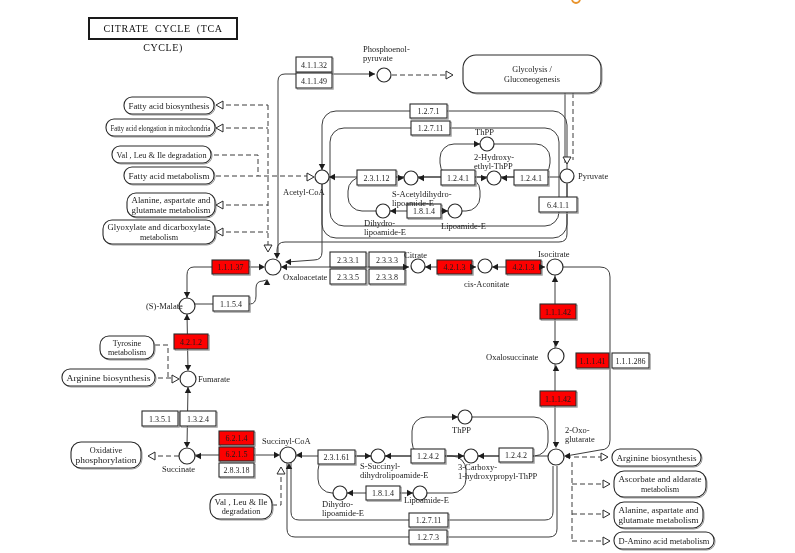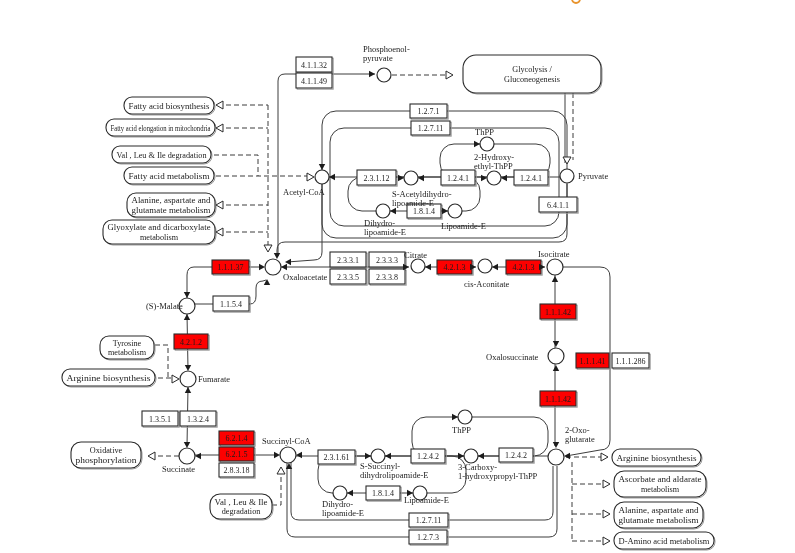--- a/index.html
+++ b/index.html
@@ -8,20 +8,21 @@
   #map-title{position:absolute;left:88px;top:17px;width:146px;height:19px;
              border:2px solid #1a1a1a;background:#fff;text-align:center;
              line-height:19px;font-size:10px;letter-spacing:.6px;word-spacing:3px;color:#111;}
   svg{position:absolute;left:0;top:0;}
   text{fill:#1c1c1c;}
 </style>
 </head>
 <body>
 
 <div id="stage">
+  <div id="map-title">CITRATE CYCLE (TCA CYCLE)</div>
   <svg id="diagram" width="795" height="553" viewBox="0 0 795 553">
       <g stroke="#3d3d3d" fill="none" stroke-width="1">
         <path d="M187,298 L187,275 Q187,267 194,267 L263,267"></path>
         <path d="M281,267 L409,267"></path>
         <path d="M425,267 L476,267"></path>
         <path d="M492,267 L545,267"></path>
         <path d="M555,275 L555,446"></path>
         <path d="M563,267 L600,267 Q610,267 610,277 L610,440 Q610,450 600,450 L566,456"></path>
         <path d="M278,256 L278,81 Q278,74 285,74 L375,74"></path>
         <path d="M567,184 L567,197"></path>

